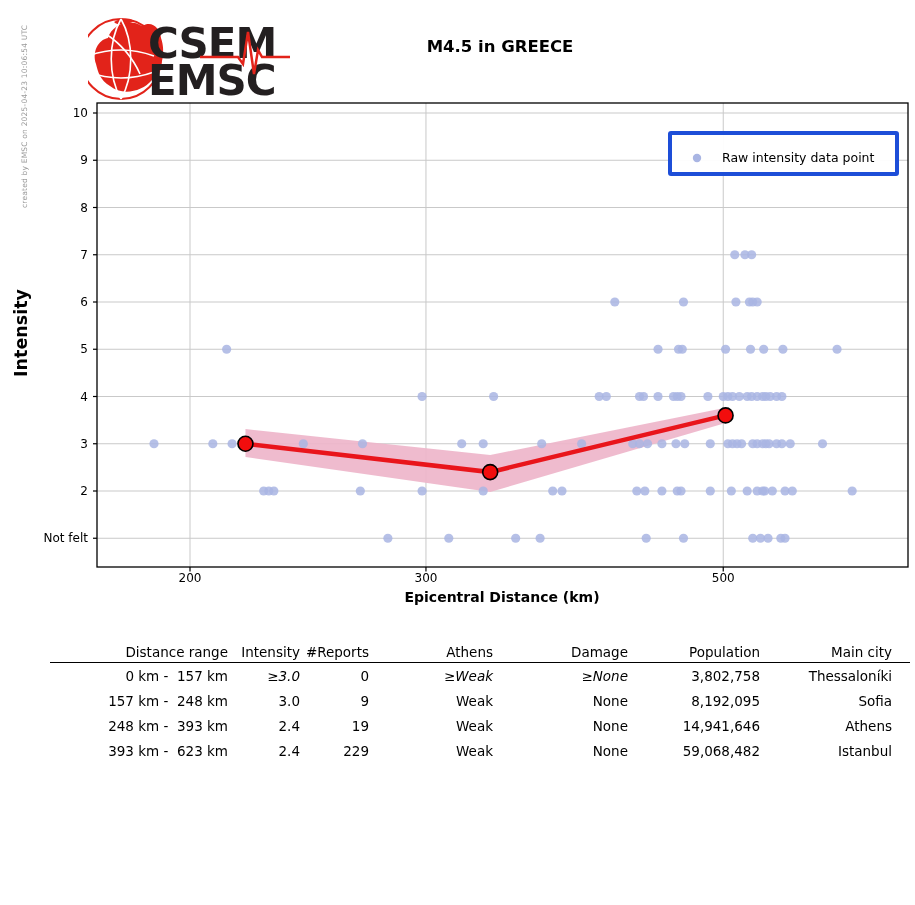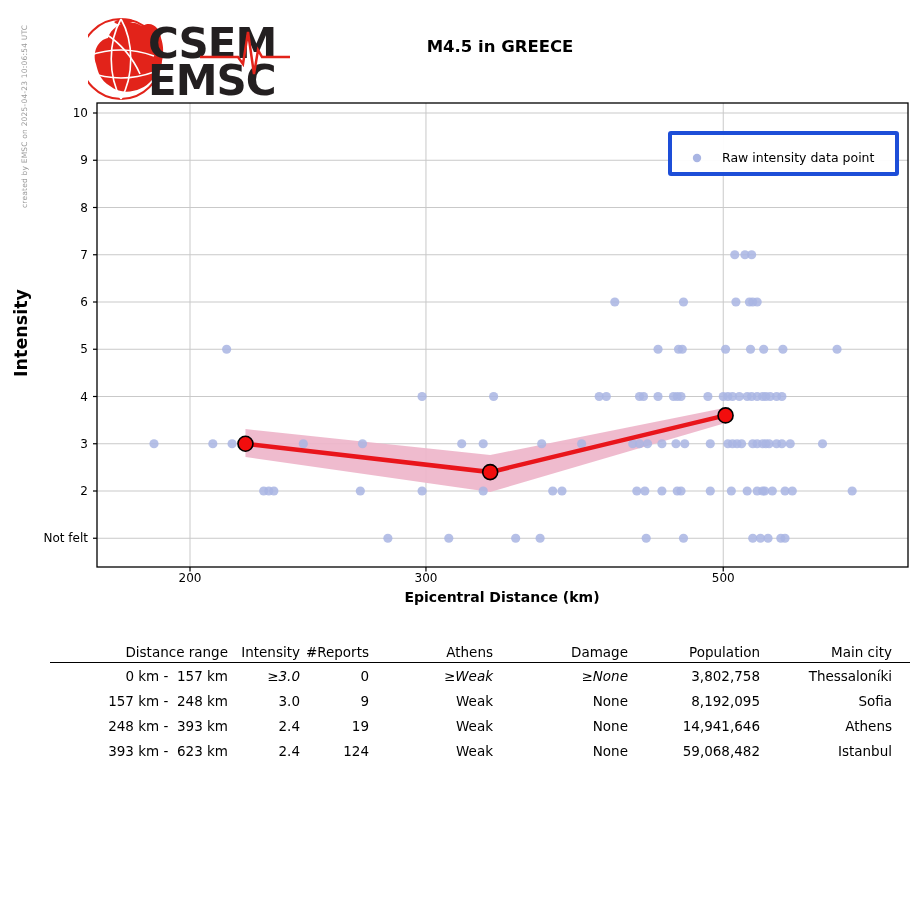--- a/index.html
+++ b/index.html
@@ -287,20 +287,20 @@
         <td>2.4</td>
         <td>19</td>
         <td>Weak</td>
         <td>None</td>
         <td>14,941,646</td>
         <td>Athens</td>
       </tr>
       <tr>
         <td>393 km -  623 km</td>
         <td>2.4</td>
-        <td>124</td>
+        <td>229</td>
         <td>Weak</td>
         <td>None</td>
         <td>59,068,482</td>
         <td>Istanbul</td>
       </tr>
     </tbody>
 </table>
 
 </body></html>

